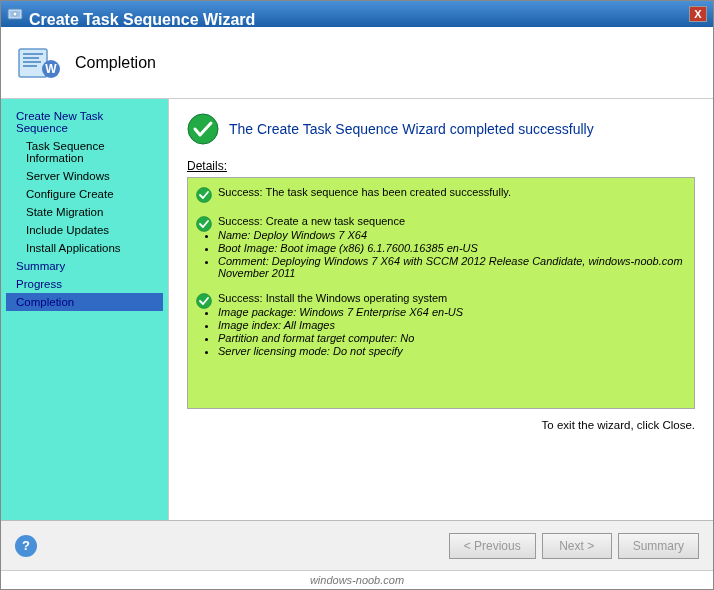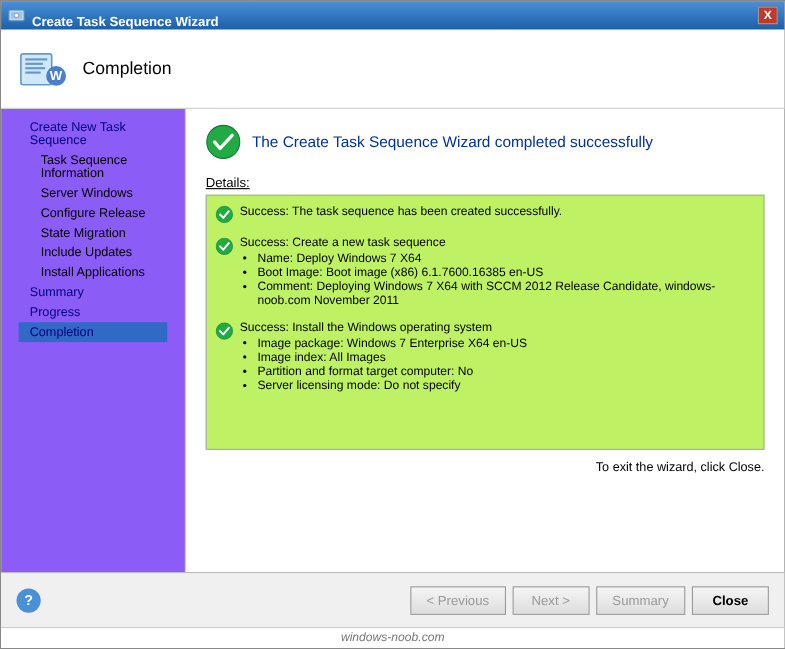--- a/index.html
+++ b/index.html
@@ -28,21 +28,21 @@
       height: 26px;
       flex-shrink: 0;
     }
     .title-bar-icon {
       width: 16px;
       height: 16px;
       margin-right: 6px;
       flex-shrink: 0;
     }
     .title-bar-text {
-      font-size: 12px;
+      font-size: 16px;
       font-weight: bold;
       flex: 1;
       margin-top: 12px;
     }
     .title-bar-close {
       background: #c0392b;
       color: #fff;
       border: 1px solid #999;
       font-size: 11px;
       width: 18px;
@@ -73,23 +73,23 @@
       color: #000;
       font-weight: normal;
     }
     .body-area {
       display: flex;
       flex: 1;
       overflow: hidden;
     }
     .sidebar {
       width: 168px;
-      background: #8b5cf6;
+      background: #5eead4;
       border-right: 1px solid #ccc;
-      padding: 8px 16px;
+      padding: 8px 5px;
       flex-shrink: 0;
       overflow-y: auto;
     }
     .sidebar-item {
       padding: 3px 10px;
       font-size: 11.5px;
       color: #000;
       cursor: pointer;
     }
     .sidebar-item.active {
@@ -152,22 +152,22 @@
     }
     .check-icon-small {
       width: 16px;
       height: 16px;
       margin-right: 6px;
       flex-shrink: 0;
       margin-top: 1px;
     }
     .detail-content { flex: 1; }
     .detail-content ul {
-      margin-left: 16px;
       margin-top: 2px;
+      font-style: italic;
     }
     .detail-content ul li {
       margin-bottom: 1px;
     }
     .exit-note {
       margin-top: 10px;
       font-size: 11.5px;
       color: #000;
       text-align: right;
     }
@@ -253,21 +253,21 @@
     </svg>
     <span class="header-title">Completion</span>
   </div>
 
   <div class="body-area">
 
     <div class="sidebar">
     <div class="sidebar-item top-level">Create New Task Sequence</div>
         <div class="sidebar-item sub">Task Sequence Information</div>
         <div class="sidebar-item sub">Server Windows</div>
-        <div class="sidebar-item sub">Configure Release</div>
+        <div class="sidebar-item sub">Configure Create</div>
         <div class="sidebar-item sub">State Migration</div>
         <div class="sidebar-item sub">Include Updates</div>
         <div class="sidebar-item sub">Install Applications</div>
         <div class="sidebar-item top-level">Summary</div>
         <div class="sidebar-item top-level">Progress</div>
         <div class="sidebar-item top-level active">Completion</div>
       </div>
 
     <div class="main-content">
 
@@ -321,20 +321,19 @@
       </div>
     </div>
   </div>
 
   <div class="footer">
     <div class="footer-help">?</div>
     <div class="footer-buttons">
       <button class="btn disabled" disabled="">&lt; Previous</button>
       <button class="btn disabled" disabled="">Next &gt;</button>
       <button class="btn disabled" disabled="">Summary</button>
-      <button class="btn primary">Close</button>
     </div>
   </div>
 
   <div class="watermark-bar">
     <span>windows-noob.com</span>
   </div>
 </div>
 
 </body></html>

